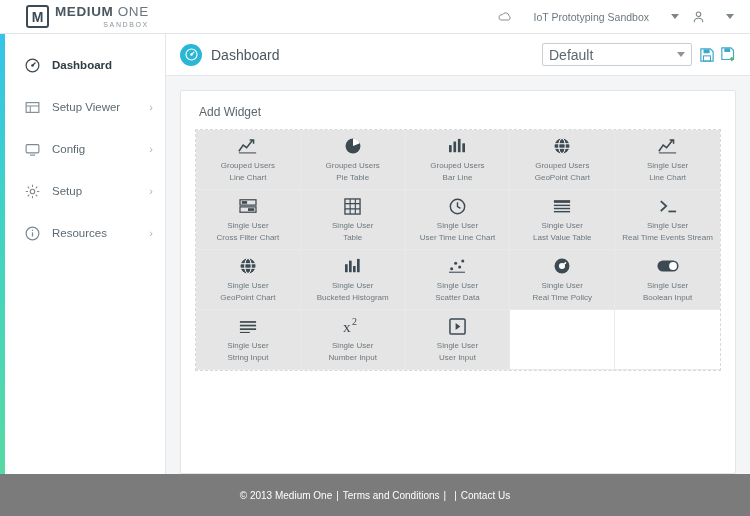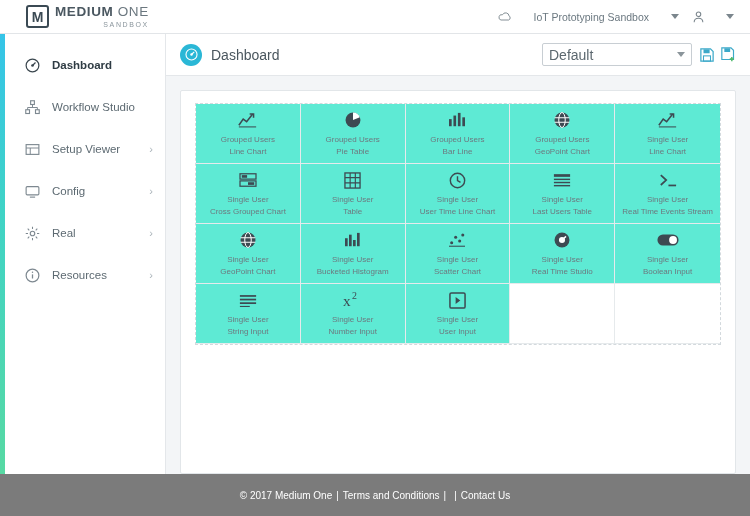--- a/index.html
+++ b/index.html
@@ -211,21 +211,21 @@
   .widget {
     height: 60px;
     border-right: 1px solid #e6eaec;
     border-bottom: 1px solid #e6eaec;
     display: flex;
     flex-direction: column;
     align-items: center;
     justify-content: center;
     gap: 2px;
     cursor: pointer;
-    background: #5eead4;
+    background: #e5e5e5;
     padding: 4px 2px;
   }
   .widget:nth-child(5n) { border-right: none; }
   .widget.empty { cursor: default; background: #fff; }
   .w-ico {
     height: 20px;
     display: flex; align-items: center; justify-content: center;
     color: #3d4a52;
     margin-bottom: 3px;
   }
@@ -303,32 +303,20 @@
           <svg width="15" height="15" viewBox="0 0 20 20">
               <circle cx="10" cy="10" r="8.5" fill="none" stroke="currentColor" stroke-width="1.6"></circle>
               <circle cx="10" cy="10" r="1.8" fill="currentColor"></circle>
               <path d="M10 10l4-4" stroke="currentColor" stroke-width="1.6" fill="none"></path>
             </svg>
         </span>
         <span>Dashboard</span>
         <span class="side-chev"></span>
       </div>
 
-      <div class="side-item">
-        <span class="side-ico">
-          <svg width="15" height="15" viewBox="0 0 20 20">
-              <rect x="7.5" y="1" width="5" height="5" fill="none" stroke="currentColor" stroke-width="1.5"></rect>
-              <rect x="1" y="13" width="5" height="5" fill="none" stroke="currentColor" stroke-width="1.5"></rect>
-              <rect x="14" y="13" width="5" height="5" fill="none" stroke="currentColor" stroke-width="1.5"></rect>
-              <path d="M10 6v4M3.5 13v-3h13v3" fill="none" stroke="currentColor" stroke-width="1.3"></path>
-            </svg>
-        </span>
-        <span>Workflow Studio</span>
-        <span class="side-chev"></span>
-      </div>
 
       <div class="side-item">
         <span class="side-ico">
           <svg width="15" height="15" viewBox="0 0 20 20">
               <rect x="1.5" y="3.5" width="17" height="13" fill="none" stroke="currentColor" stroke-width="1.5"></rect>
               <path d="M1.5 8h17M7 8v8.5" fill="none" stroke="currentColor" stroke-width="1.3"></path>
             </svg>
         </span>
         <span>Setup Viewer</span>
         <span class="side-chev">›</span>
@@ -345,21 +333,21 @@
         <span class="side-chev">›</span>
       </div>
 
       <div class="side-item">
         <span class="side-ico">
           <svg width="15" height="15" viewBox="0 0 20 20">
               <circle cx="10" cy="10" r="3" fill="none" stroke="currentColor" stroke-width="1.5"></circle>
               <path d="M10 1v3M10 16v3M1 10h3M16 10h3M3.6 3.6l2.1 2.1M14.3 14.3l2.1 2.1M16.4 3.6l-2.1 2.1M5.7 14.3l-2.1 2.1" stroke="currentColor" stroke-width="1.4" fill="none"></path>
             </svg>
         </span>
-        <span>Real</span>
+        <span>Setup</span>
         <span class="side-chev">›</span>
       </div>
 
       <div class="side-item">
         <span class="side-ico">
           <svg width="15" height="15" viewBox="0 0 20 20">
               <circle cx="10" cy="10" r="8.5" fill="none" stroke="currentColor" stroke-width="1.6"></circle>
               <path d="M10 8.5v5.5" stroke="currentColor" stroke-width="1.7" fill="none"></path>
               <circle cx="10" cy="5.8" r="1" fill="currentColor"></circle>
             </svg>
@@ -397,20 +385,21 @@
                 <path d="M1 1h11l3 3v11H1z" fill="none" stroke="#3ca9c9" stroke-width="1.4"></path>
                 <rect x="4" y="1.5" width="7" height="4.5" fill="#3ca9c9"></rect>
                 <path d="M13 12v5M10.5 14.5h5" stroke="#4cb96a" stroke-width="1.8" fill="none"></path>
               </svg>
           </div>
         </div>
       </div>
 
       <div class="content-scroll">
         <div class="panel">
+          <div class="panel-title">Add Widget</div>
           <div class="widget-grid-wrap">
             <div class="widget-grid">
 
               <div class="widget">
                 <div class="w-ico">
                   <svg width="19" height="16" viewBox="0 0 22 18">
                       <path d="M1 15L6 8l4 3 7-9" fill="none" stroke="#3d4a52" stroke-width="1.8"></path>
                       <path d="M13.5 2H18v4.5" fill="none" stroke="#3d4a52" stroke-width="1.8"></path>
                       <path d="M1 17h20" stroke="#3d4a52" stroke-width="1.2"></path>
                     </svg>
@@ -470,21 +459,21 @@
               <div class="widget">
                 <div class="w-ico">
                   <svg width="18" height="16" viewBox="0 0 20 18">
                       <rect x="1" y="2" width="18" height="6" fill="none" stroke="#3d4a52" stroke-width="1.4"></rect>
                       <rect x="1" y="10" width="18" height="6" fill="none" stroke="#3d4a52" stroke-width="1.4"></rect>
                       <rect x="3" y="3.5" width="6" height="3" fill="#3d4a52"></rect>
                       <rect x="10" y="11.5" width="7" height="3" fill="#3d4a52"></rect>
                     </svg>
                 </div>
                 <div class="w-l1">Single User</div>
-                <div class="w-l2">Cross Grouped Chart</div>
+                <div class="w-l2">Cross Filter Chart</div>
               </div>
 
               <div class="widget">
                 <div class="w-ico">
                   <svg width="17" height="17" viewBox="0 0 18 18">
                       <rect x="1" y="1" width="16" height="16" fill="none" stroke="#3d4a52" stroke-width="1.4"></rect>
                       <path d="M1 6h16M1 11.5h16M6.5 1v16M12 1v16" stroke="#3d4a52" stroke-width="1.2"></path>
                     </svg>
                 </div>
                 <div class="w-l1">Single User</div>
@@ -505,21 +494,21 @@
               <div class="widget">
                 <div class="w-ico">
                   <svg width="18" height="14" viewBox="0 0 20 15">
                       <rect x="1" y="1" width="18" height="3" fill="#3d4a52"></rect>
                       <rect x="1" y="6" width="18" height="1.6" fill="#3d4a52"></rect>
                       <rect x="1" y="9.5" width="18" height="1.6" fill="#3d4a52"></rect>
                       <rect x="1" y="13" width="18" height="1.6" fill="#3d4a52"></rect>
                     </svg>
                 </div>
                 <div class="w-l1">Single User</div>
-                <div class="w-l2">Last Users Table</div>
+                <div class="w-l2">Last Value Table</div>
               </div>
 
               <div class="widget">
                 <div class="w-ico">
                   <svg width="18" height="15" viewBox="0 0 20 16">
                       <path d="M2 2l6 5.5L2 13" fill="none" stroke="#3d4a52" stroke-width="1.9"></path>
                       <path d="M10.5 13.5H19" stroke="#3d4a52" stroke-width="1.9"></path>
                     </svg>
                 </div>
                 <div class="w-l1">Single User</div>
@@ -555,33 +544,33 @@
                 <div class="w-ico">
                   <svg width="18" height="16" viewBox="0 0 20 18">
                       <circle cx="4" cy="12" r="1.7" fill="#3d4a52"></circle>
                       <circle cx="8.5" cy="6" r="1.7" fill="#3d4a52"></circle>
                       <circle cx="13" cy="10" r="1.7" fill="#3d4a52"></circle>
                       <circle cx="16.5" cy="3.5" r="1.7" fill="#3d4a52"></circle>
                       <path d="M1 16h18" stroke="#3d4a52" stroke-width="1.2"></path>
                     </svg>
                 </div>
                 <div class="w-l1">Single User</div>
-                <div class="w-l2">Scatter Chart</div>
+                <div class="w-l2">Scatter Data</div>
               </div>
 
               <div class="widget">
                 <div class="w-ico">
                   <svg width="18" height="18" viewBox="0 0 20 20">
                       <circle cx="10" cy="10" r="8.3" fill="#3d4a52"></circle>
                       <circle cx="10" cy="10" r="3.4" fill="#ffffff"></circle>
                       <path d="M10 10l4.5-4" stroke="#ffffff" stroke-width="1.6" fill="none"></path>
                     </svg>
                 </div>
                 <div class="w-l1">Single User</div>
-                <div class="w-l2">Real Time Studio</div>
+                <div class="w-l2">Real Time Policy</div>
               </div>
 
               <div class="widget">
                 <div class="w-ico">
                   <svg width="22" height="12" viewBox="0 0 24 13">
                       <rect x="0.5" y="0.5" width="23" height="12" rx="6" fill="#3d4a52"></rect>
                       <circle cx="17.5" cy="6.5" r="4.3" fill="#ffffff"></circle>
                     </svg>
                 </div>
                 <div class="w-l1">Single User</div>
@@ -628,21 +617,21 @@
 
             </div>
           </div>
         </div>
       </div>
 
     </div>
   </div>
 
   <div class="footer">
-    <span>© 2017 Medium One</span>
+    <span>© 2013 Medium One</span>
     <span class="sep">|</span>
     <a>Terms and Conditions</a>
     <span class="sep">|</span>
     <span class="sep">|</span>
     <a>Contact Us</a>
   </div>
 
 </div>
 
 </body></html>

